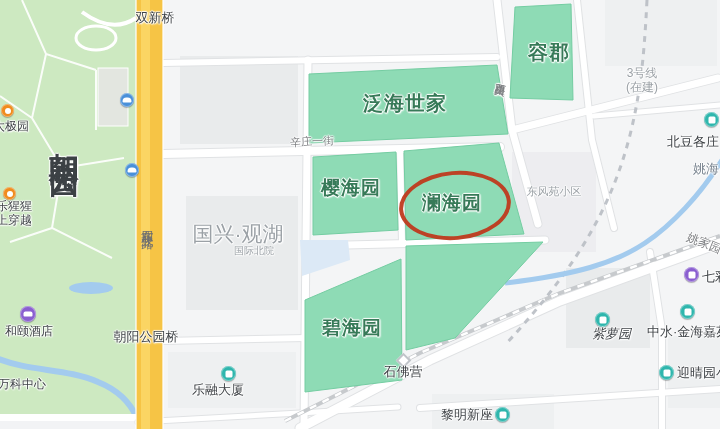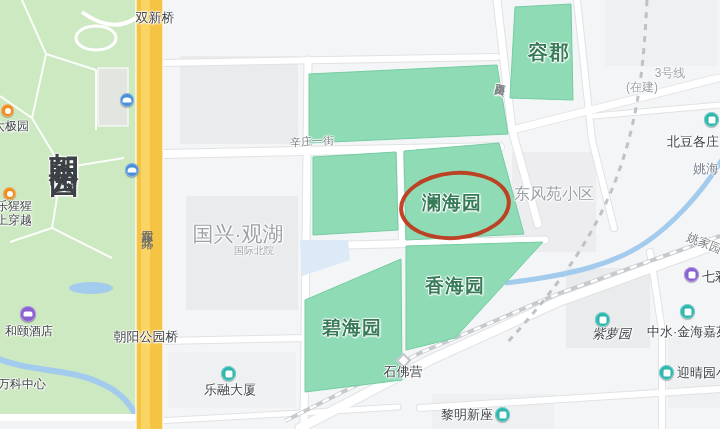--- a/index.html
+++ b/index.html
@@ -19,21 +19,21 @@
   .big-compound{font-size:20px;}
   .gray{color:#9ba1a6;font-weight:400;}
   .roadlbl{color:#7d7f82;font-size:11px;}
   .park-name{
     writing-mode:vertical-rl;font-size:30px;font-weight:600;color:#3c4145;
     letter-spacing:6px;line-height:34px;
   }
   .v{writing-mode:vertical-rl;}
   .dongsihuan{font-size:12px;color:#6e6f70;letter-spacing:2px;text-shadow:none;}
   .small{font-size:12px;}
-  .mid{font-size:16px;text-align:right;}
+  .mid{font-size:11px;text-align:right;}
   .waterlbl{color:#75808c;}
   .poi{
     position:absolute;width:15px;height:15px;border-radius:50%;z-index:4;
     box-shadow:0 1px 1px rgba(0,0,0,.28), inset 0 0 0 1px rgba(255,255,255,.35);
   }
   .poi::after{
     content:"";position:absolute;left:50%;top:50%;transform:translate(-50%,-50%);
     width:7px;height:7px;background:#fff;border-radius:1.5px;
   }
   .poi.teal{background:#2fb6ad;}
@@ -169,37 +169,38 @@
   <div class="lbl small" style="left:-2px;top:378px;">万科中心</div>
 
   <div class="lbl v dongsihuan" style="left:140px;top:220px;">东四环北路</div>
   <div class="lbl c" style="left:146px;top:330px;">朝阳公园桥</div>
 
   <div class="lbl c gray" style="left:238px;top:222px;font-size:21px;">国兴·观湖</div>
   <div class="lbl c gray" style="left:254px;top:245px;font-size:10px;">国际北院</div>
 
   <div class="lbl c roadlbl" style="left:312px;top:135px;transform:translateX(-50%) rotate(-3deg);">辛庄一街</div>
 
+  <div class="lbl c compound big-compound" style="left:405px;top:92px;">泛海世家</div>
   <div class="lbl c compound big-compound" style="left:549px;top:41px;">容郡</div>
+  <div class="lbl c compound" style="left:351px;top:178px;">樱海园</div>
   <div class="lbl c compound" style="left:452px;top:193px;">澜海园</div>
-  <div class="lbl c compound" style="left:455px;top:276px;">香海园</div>
   <div class="lbl c compound" style="left:352px;top:318px;">碧海园</div>
 
-  <div class="lbl c gray small" style="left:670px;top:67px;text-align:right;">3号线</div>
+  <div class="lbl c gray small" style="left:642px;top:67px;text-align:right;">3号线</div>
   <div class="lbl c gray small" style="left:642px;top:81px;">(在建)</div>
 
   <div class="lbl v roadlbl" style="left:497px;top:76px;transform:rotate(12deg);transform-origin:top center;">星火西路</div>
 
   <div class="lbl" style="left:667px;top:135px;">北豆各庄</div>
   <div class="lbl waterlbl" style="left:693px;top:162px;">姚海</div>
   <div class="lbl c gray mid" style="left:554px;top:185px;">东风苑小区</div>
   <div class="lbl roadlbl" style="left:686px;top:237px;transform:rotate(22deg);font-size:12px;">姚家园</div>
 
   <div class="lbl" style="left:702px;top:270px;">七彩</div>
   <div class="lbl" style="left:647px;top:325px;">中水·金海嘉苑</div>
   <div class="lbl" style="left:592px;top:327px;font-style:italic;">紫萝园</div>
   <div class="lbl" style="left:677px;top:366px;">迎晴园小</div>
   <div class="lbl c" style="left:403px;top:365px;">石佛营</div>
   <div class="lbl" style="left:441px;top:408px;">黎明新座</div>
-  <div class="lbl c" style="left:230px;top:383px;">乐融大厦</div>
+  <div class="lbl c" style="left:218px;top:383px;">乐融大厦</div>
 
   <div class="highlight-ellipse"></div>
 </div>
 
 </body></html>

